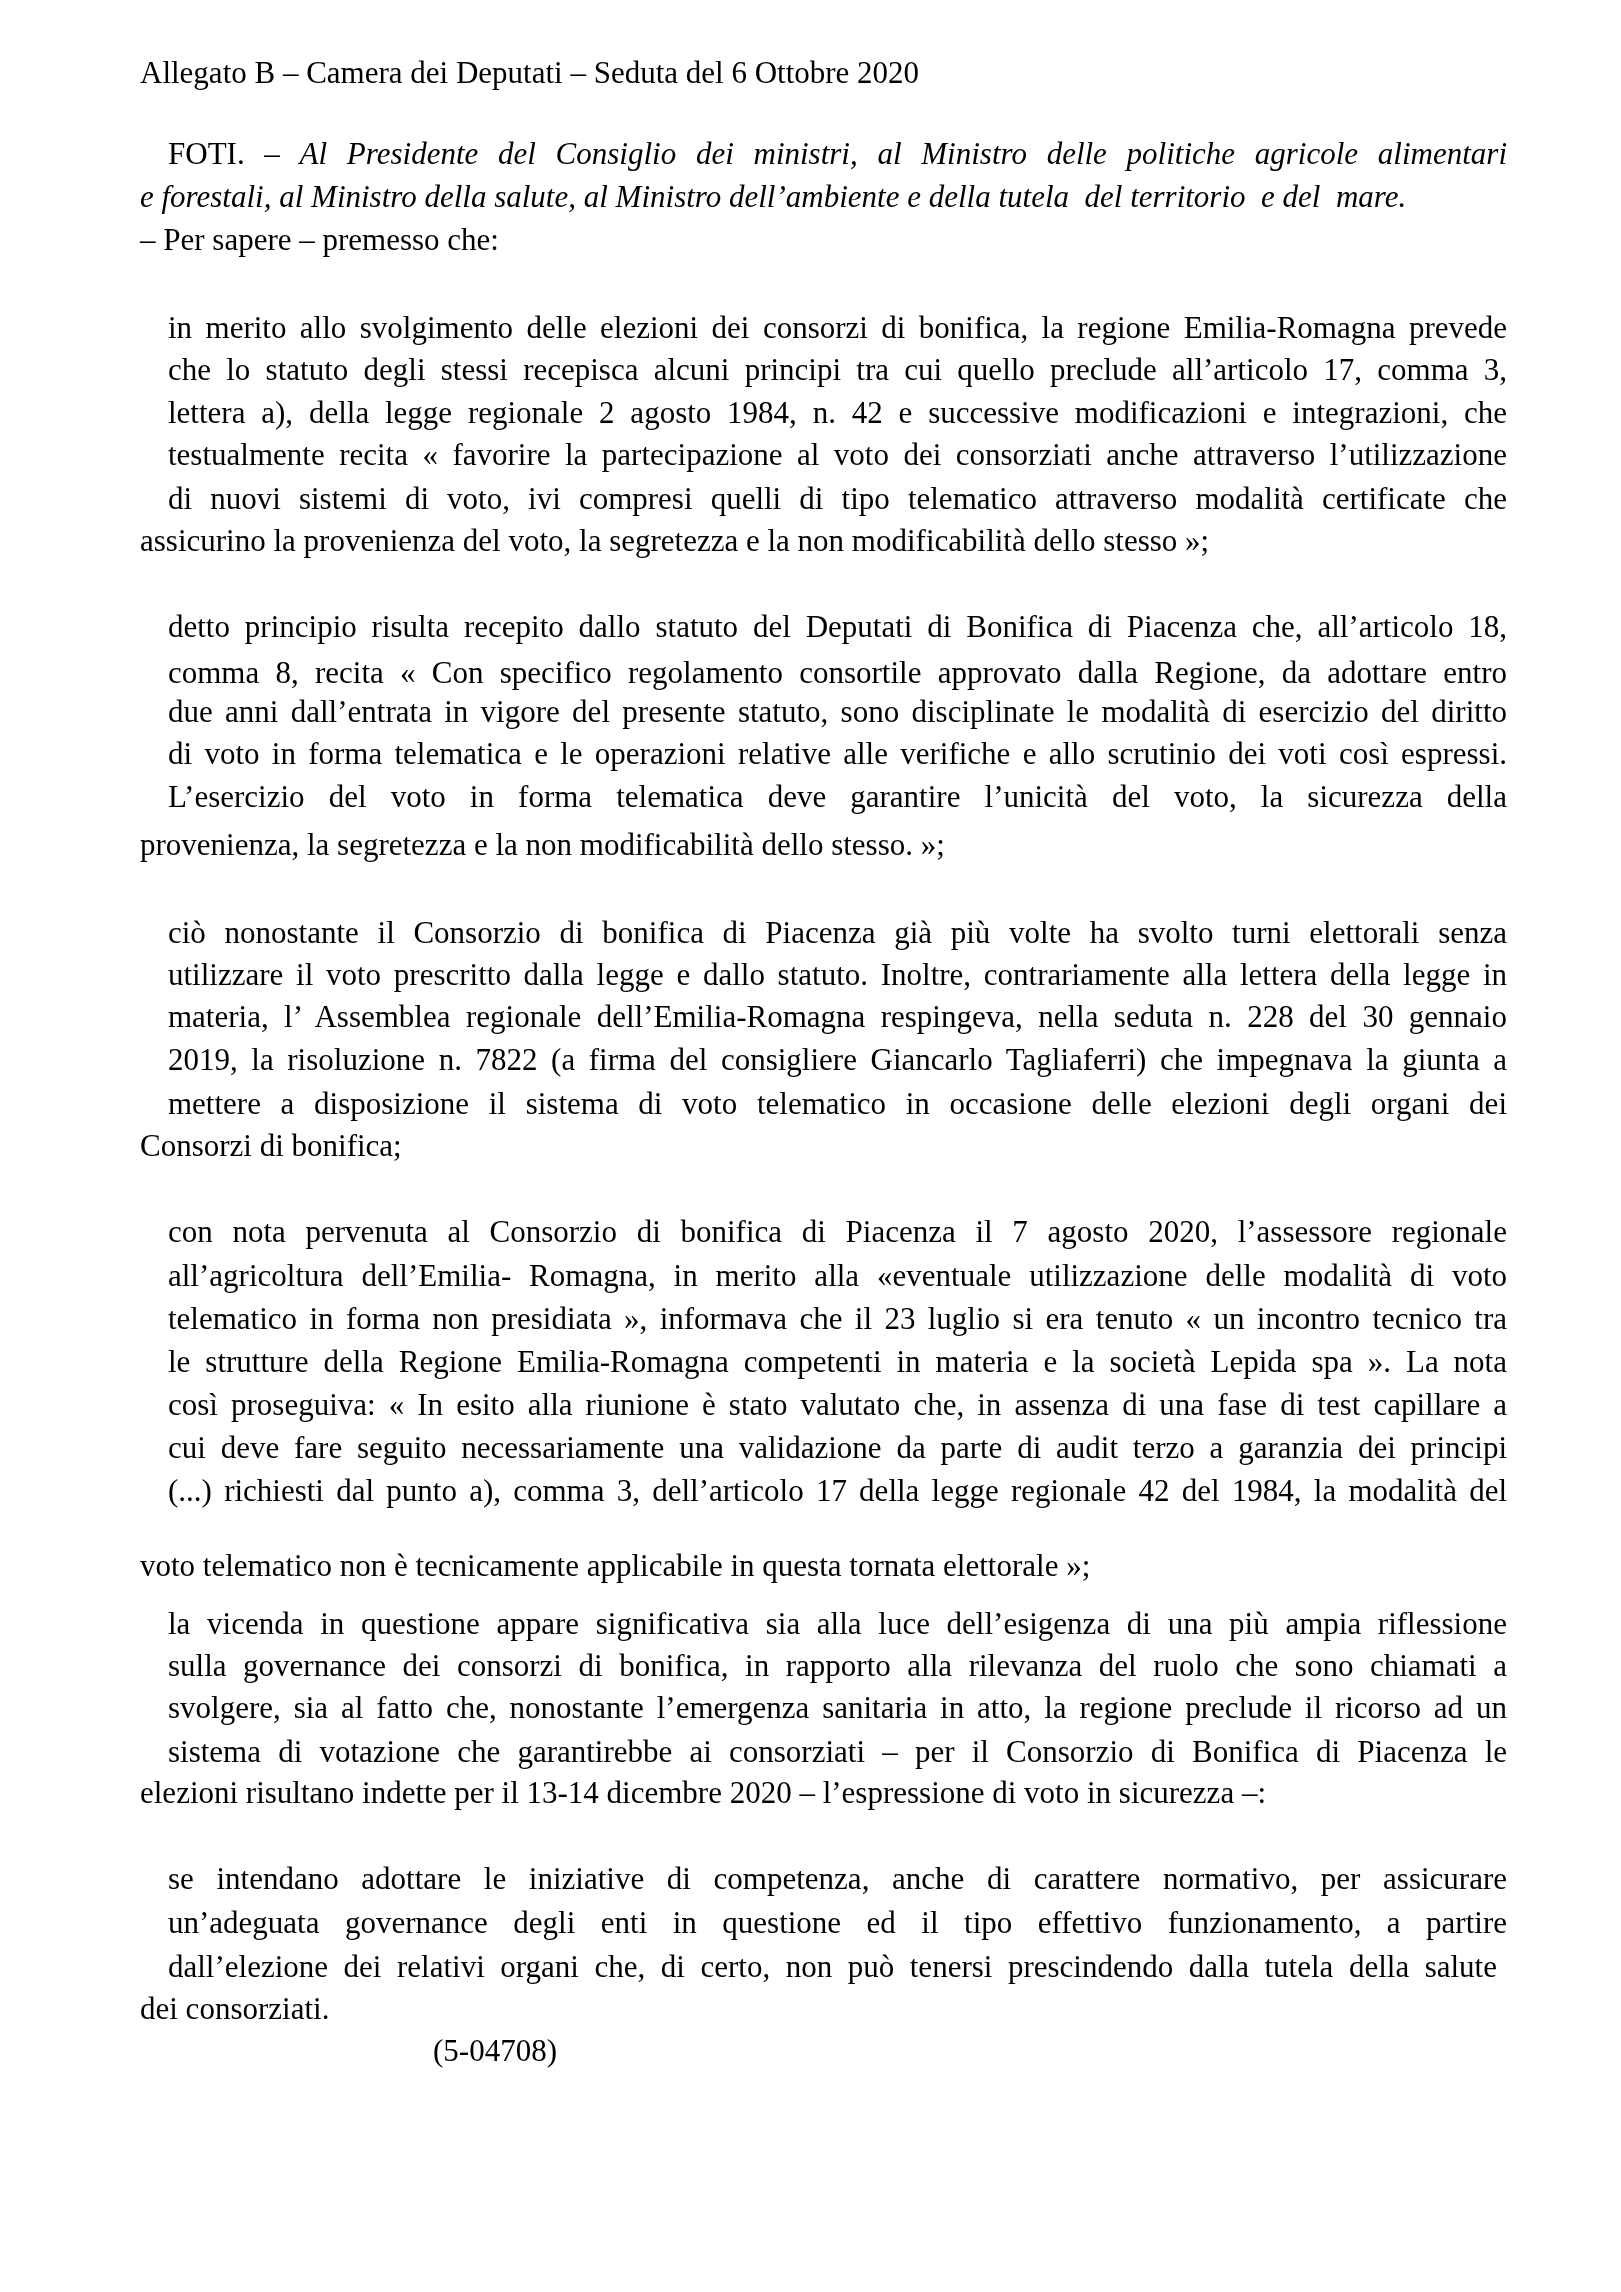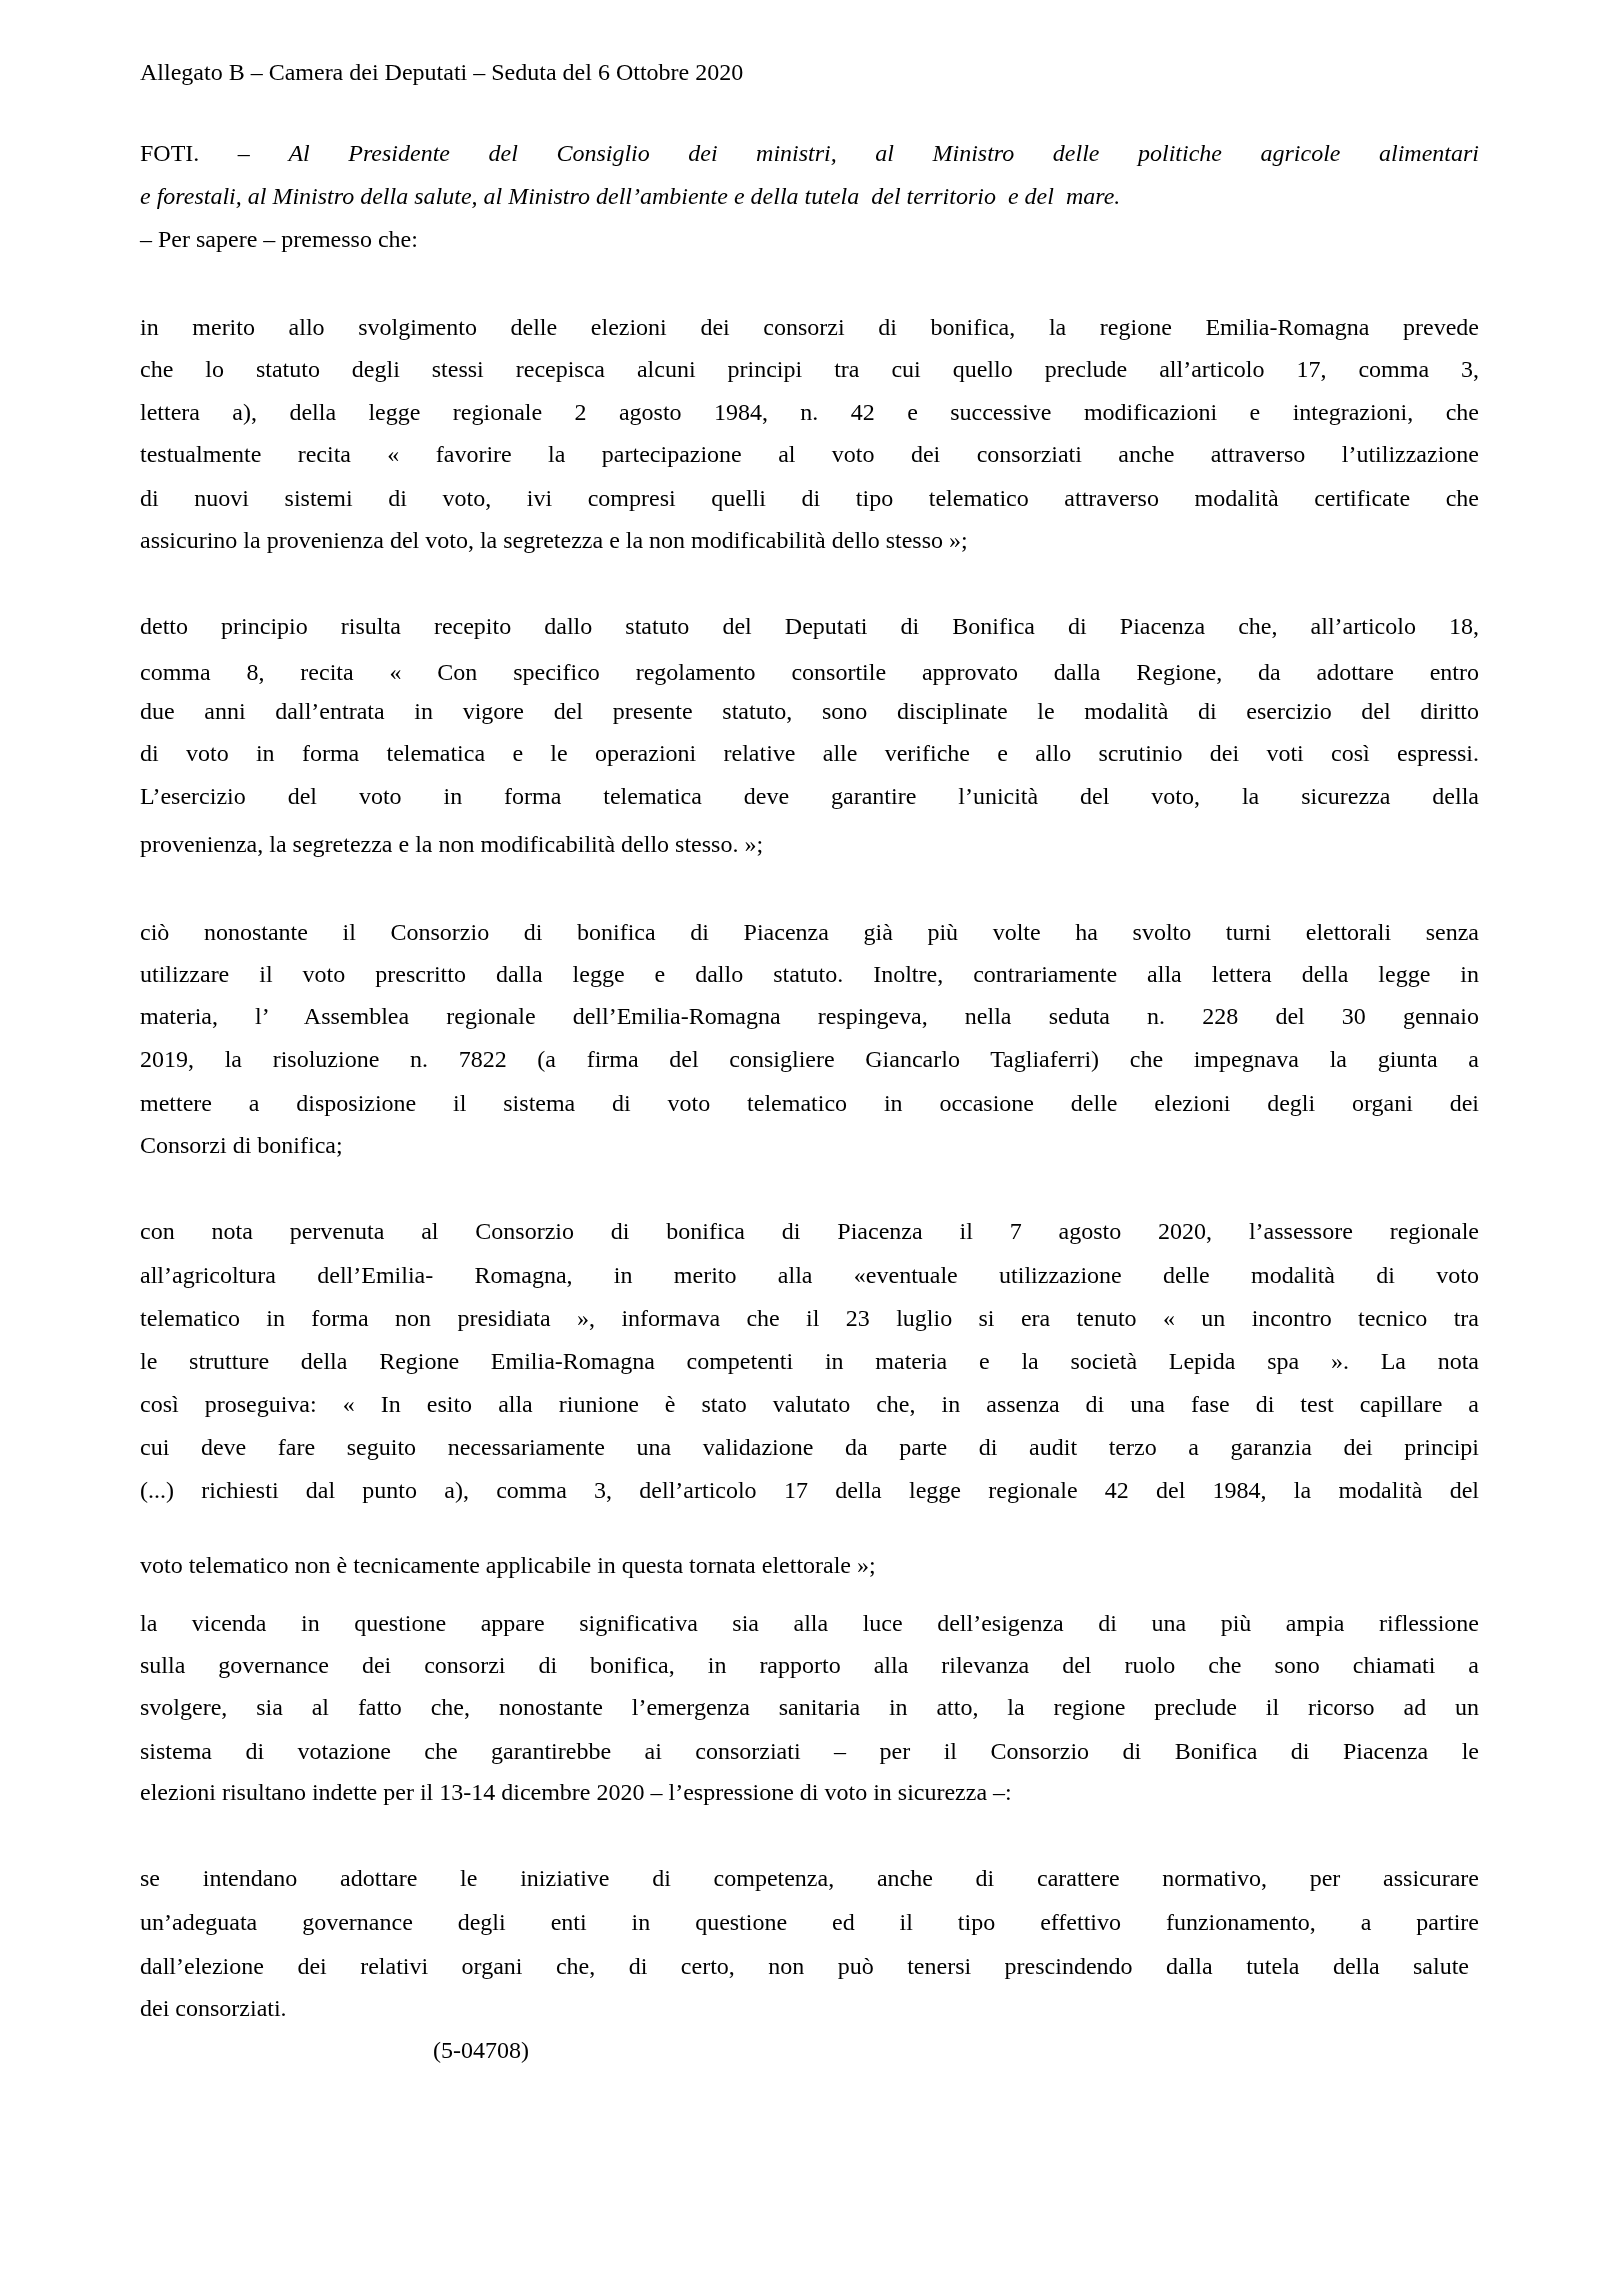--- a/index.html
+++ b/index.html
@@ -1,28 +1,28 @@
 <!DOCTYPE html>
 <html><head>
 <meta charset="utf-8">
 <style>
   html, body { margin: 0; padding: 0; background: #ffffff; }
   body { width: 1621px; height: 2293px; position: relative; overflow: hidden; }
   .page {
     position: absolute; left: 0; top: 0; width: 1563px; height: 2293px;
     background: #ffffff; color: #000000;
     font-family: "Liberation Serif", "DejaVu Serif", serif;
-    font-size: 24px;
+    font-size: 31px;
   }
   .ln {
     position: absolute; left: 140px; width: 1339px;
     height: 43px; line-height: 43px;
     white-space: nowrap;
   }
-  .j { text-align: justify; text-align-last: justify; }
+  .j { text-align: justify; text-align-last: justify; margin-left: 28px; }
   .l { text-align: left; }
   .it { font-style: italic; }
   .sig { position: absolute; left: 433px; height: 43px; line-height: 43px; white-space: nowrap; font-family: Liberation Serif, serif; }
 </style>
 </head>
 <body>
 
 <div class="page">
 
   <div class="ln l" style="top:51px">Allegato B – Camera dei Deputati – Seduta del 6 Ottobre 2020</div>

